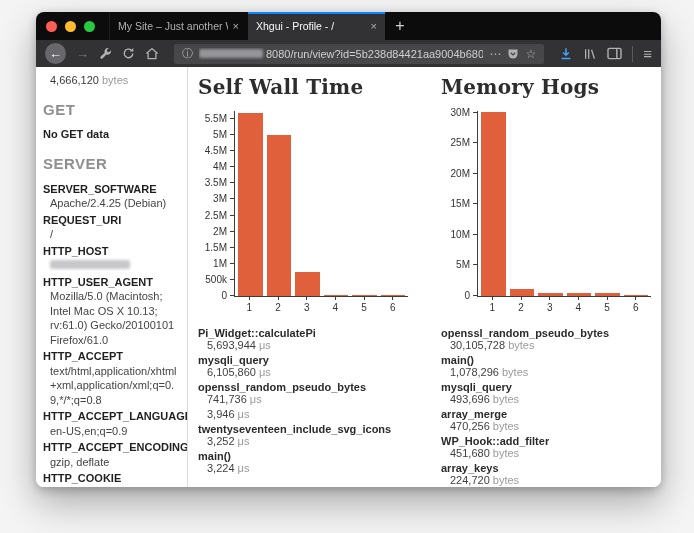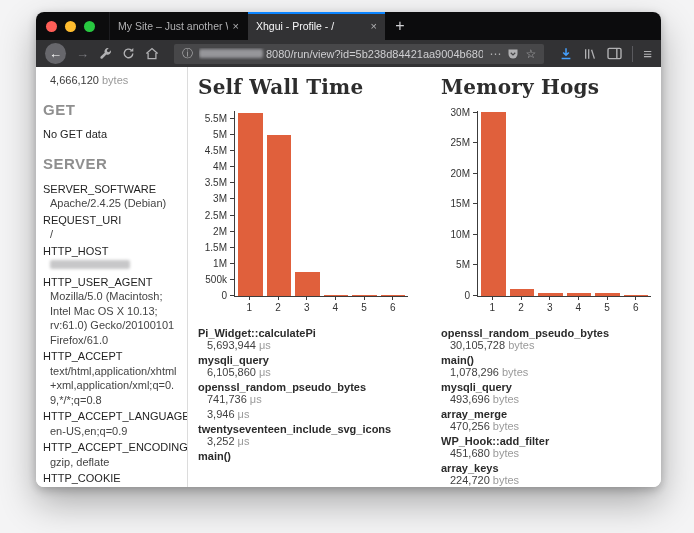--- a/index.html
+++ b/index.html
@@ -43,21 +43,21 @@
                  border-radius:2px; filter:blur(1.6px); margin-right:3px; flex:none; }
   .url-action { color:#b1b1b3; font-size:12px; line-height:1; display:flex; align-items:center; }
   .tool-sep { width:1px; height:16px; background:#5a5a5e; }
   
   .content { display:flex; height:420px; background:#fff; }
   .sidebar { width:152px; min-width:152px; border-right:1px solid #dcdcdc;
              padding:6px 8px 0 7px; font-size:11px; color:#4a4a4a; line-height:1.32; overflow:hidden; }
   .sb-val { padding-left:7px; color:#3b3b3b; }
   .sb-unit, .fn-unit { color:#9a9a9a; }
   .sb-header { color:#8f8f8f; font-weight:bold; font-size:15px; letter-spacing:.5px; margin:12px 0 8px; }
-  .sb-key { font-weight:normal; color:#1f1f1f; font-size:11px; margin-top:2px; }
+  .sb-key { font-weight:bold; color:#1f1f1f; font-size:11px; margin-top:2px; }
   .sb-value { padding-left:7px; color:#444; overflow-wrap:anywhere; }
   .sb-value.break { word-break:break-all; }
   .sb-redact { display:inline-block; width:80px; height:9px; background:#c7c7c9;
                border-radius:2px; filter:blur(1.5px); }
   .main { flex:1; padding:4px 10px 0 10px; display:flex; gap:33px; overflow:hidden; }
   .chart-col { flex:1; min-width:0; }
   .chart-title { font-family:"DejaVu Serif", serif; font-weight:bold; font-size:20px;
                  color:#2d2d2d; margin:4px 0 12px 0; letter-spacing:.2px; }
   .plot-wrap { margin-left:36px; }
   .plot { position:relative; height:186px; border-left:1px solid #3c3c3c; border-bottom:1px solid #3c3c3c; }
@@ -270,20 +270,21 @@
             </div>
             <div class="fn-item">
               <div class="fn-val"><span>3,946 </span><span class="fn-unit">μs</span></div>
             </div>
             <div class="fn-item">
               <div class="fn-name">twentyseventeen_include_svg_icons</div>
               <div class="fn-val"><span>3,252 </span><span class="fn-unit">μs</span></div>
             </div>
             <div class="fn-item">
               <div class="fn-name">main()</div>
+              <div class="fn-val"><span>3,224 </span><span class="fn-unit">μs</span></div>
             </div>
           </div>
       </div>
 
       <div class="chart-col">
         <h2 class="chart-title">Memory Hogs</h2>
         <div class="plot-wrap">
           <div class="plot">
             <div class="bars">
                 <div class="bar-slot">

